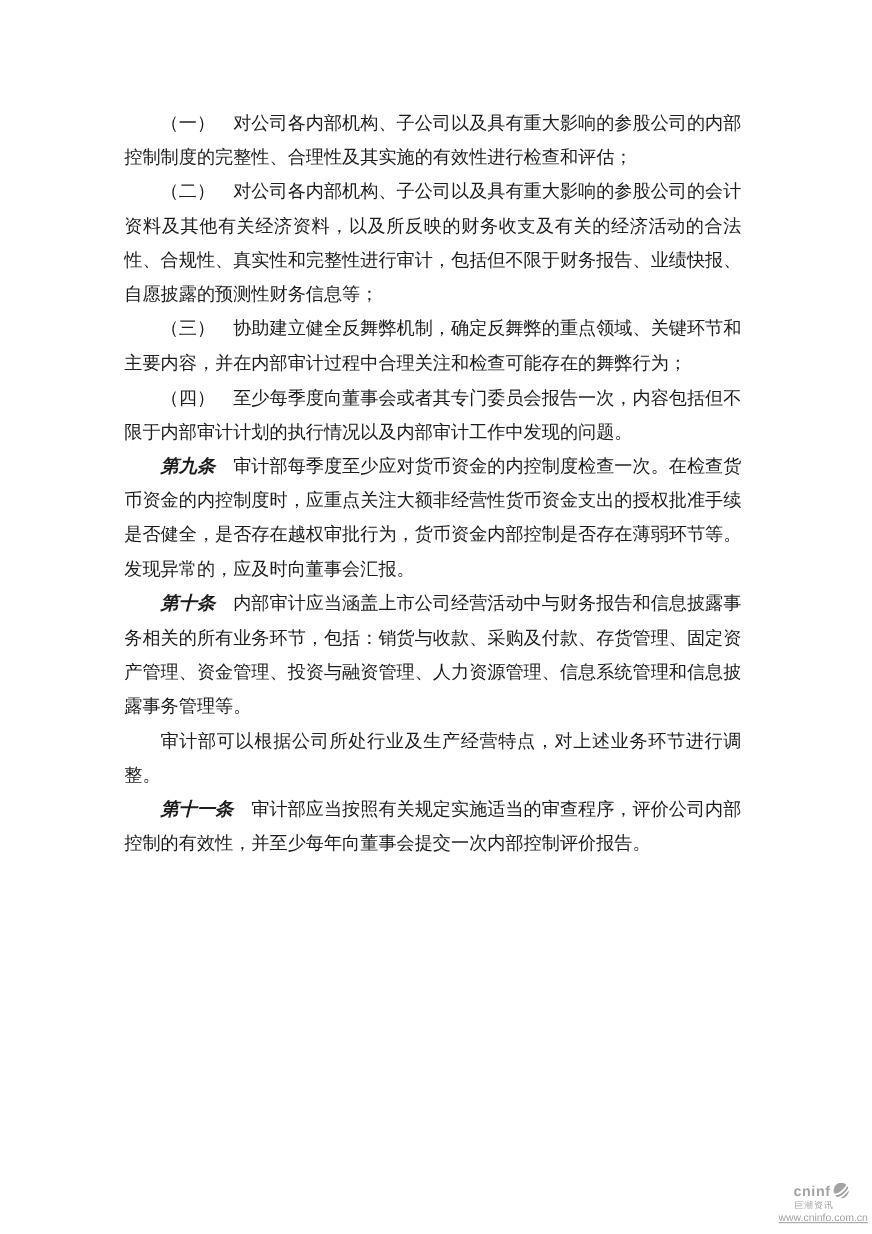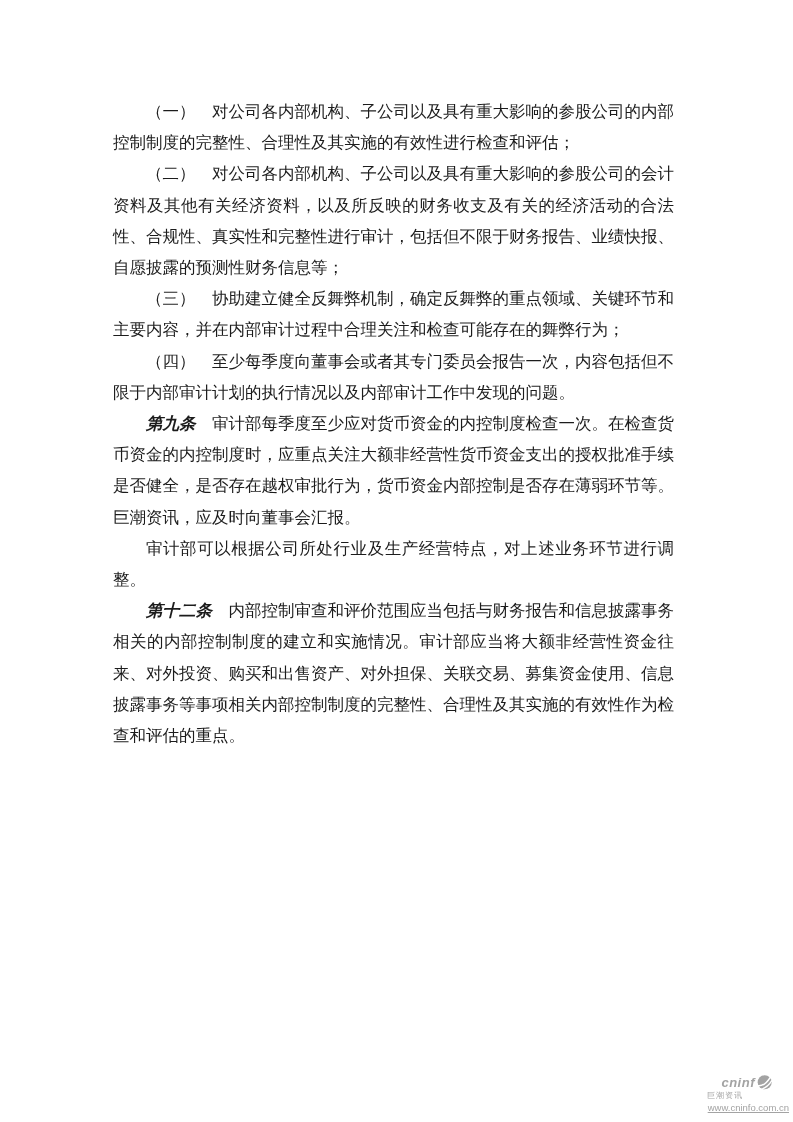--- a/index.html
+++ b/index.html
@@ -45,57 +45,57 @@
     text-align: right;
     line-height: 1;
     user-select: none;
   }
   .logo-row {
     display: flex;
     align-items: center;
     justify-content: flex-end;
     margin-right: 16px;
     height: 16px;
-    font-style: italic;
   }
   .logo-word {
     font-size: 13px;
     font-weight: 700;
     letter-spacing: 0.5px;
     margin-right: 1px;
   }
   .logo-swirl {
     width: 17px;
     height: 15px;
     display: block;
   }
   .logo-caption {
     font-size: 8px;
     letter-spacing: 1px;
-    margin: 2px 46px 0 0;
+    margin: 2px 31px 0 0;
   }
   .logo-url {
     font-size: 9.5px;
     margin: 3px 0 0 0;
     text-decoration: underline;
   }
 </style>
 </head>
 <body>
 
 <div class="page">
 
   <div class="doc-body">
     <p><span class="clause-lead"></span><span>（一）　对公司各内部机构、子公司以及具有重大影响的参股公司的内部控制制度的完整性、合理性及其实施的有效性进行检查和评估；</span></p>
     <p><span class="clause-lead"></span><span>（二）　对公司各内部机构、子公司以及具有重大影响的参股公司的会计资料及其他有关经济资料，以及所反映的财务收支及有关的经济活动的合法性、合规性、真实性和完整性进行审计，包括但不限于财务报告、业绩快报、自愿披露的预测性财务信息等；</span></p>
     <p><span class="clause-lead"></span><span>（三）　协助建立健全反舞弊机制，确定反舞弊的重点领域、关键环节和主要内容，并在内部审计过程中合理关注和检查可能存在的舞弊行为；</span></p>
     <p><span class="clause-lead"></span><span>（四）　至少每季度向董事会或者其专门委员会报告一次，内容包括但不限于内部审计计划的执行情况以及内部审计工作中发现的问题。</span></p>
-    <p><span class="clause-lead">第九条</span><span>　审计部每季度至少应对货币资金的内控制度检查一次。在检查货币资金的内控制度时，应重点关注大额非经营性货币资金支出的授权批准手续是否健全，是否存在越权审批行为，货币资金内部控制是否存在薄弱环节等。巨潮资讯，应及时向董事会汇报。</span></p>
+    <p><span class="clause-lead">第九条</span><span>　审计部每季度至少应对货币资金的内控制度检查一次。在检查货币资金的内控制度时，应重点关注大额非经营性货币资金支出的授权批准手续是否健全，是否存在越权审批行为，货币资金内部控制是否存在薄弱环节等。发现异常的，应及时向董事会汇报。</span></p>
+    <p><span class="clause-lead">第十条</span><span>　内部审计应当涵盖上市公司经营活动中与财务报告和信息披露事务相关的所有业务环节，包括：销货与收款、采购及付款、存货管理、固定资产管理、资金管理、投资与融资管理、人力资源管理、信息系统管理和信息披露事务管理等。</span></p>
     <p><span class="clause-lead"></span><span>审计部可以根据公司所处行业及生产经营特点，对上述业务环节进行调整。</span></p>
-    <p><span class="clause-lead">第十二条</span><span>　内部控制审查和评价范围应当包括与财务报告和信息披露事务相关的内部控制制度的建立和实施情况。审计部应当将大额非经营性资金往来、对外投资、购买和出售资产、对外担保、关联交易、募集资金使用、信息披露事务等事项相关内部控制制度的完整性、合理性及其实施的有效性作为检查和评估的重点。</span></p>
+    <p><span class="clause-lead">第十一条</span><span>　审计部应当按照有关规定实施适当的审查程序，评价公司内部控制的有效性，并至少每年向董事会提交一次内部控制评价报告。</span></p>
   </div>
 
   <div class="footer-logo">
     <div class="logo-row">
       <span class="logo-word">cninf</span>
       <svg class="logo-swirl" viewBox="0 0 17 15" xmlns="http://www.w3.org/2000/svg">
         <circle cx="8.7" cy="7.3" r="7" fill="#a3a3a3"></circle>
         <path d="M0.8 10.5 Q 8 12.5 14.6 1.8" stroke="#ffffff" stroke-width="1.5" fill="none"></path>
         <path d="M3.4 14.4 Q 10.5 14.2 16.6 4.6" stroke="#ffffff" stroke-width="1.5" fill="none"></path>
       </svg>

